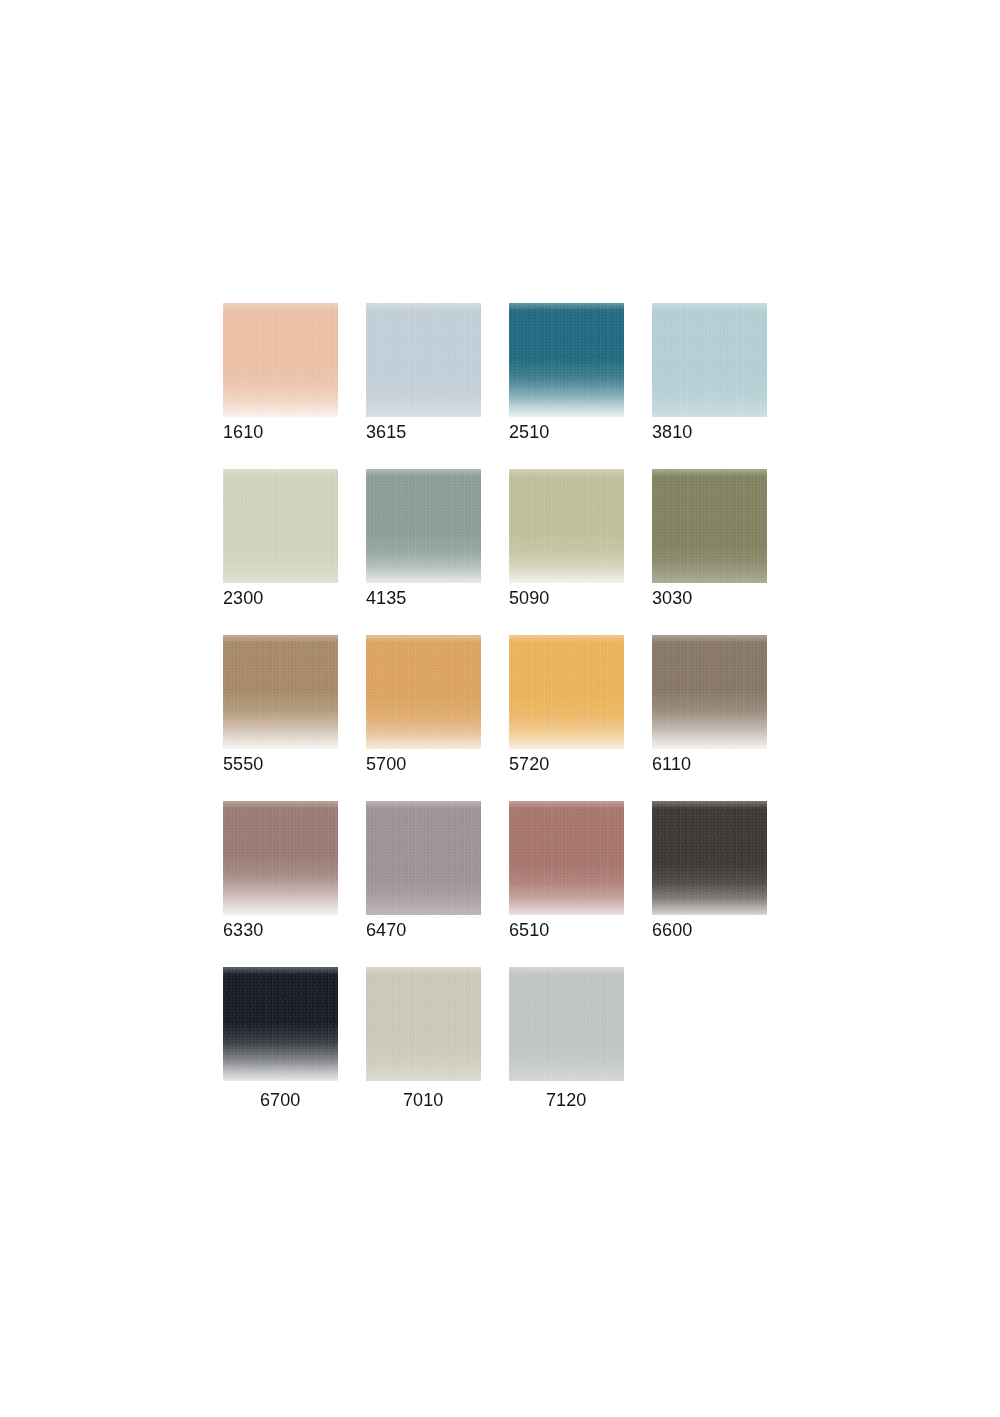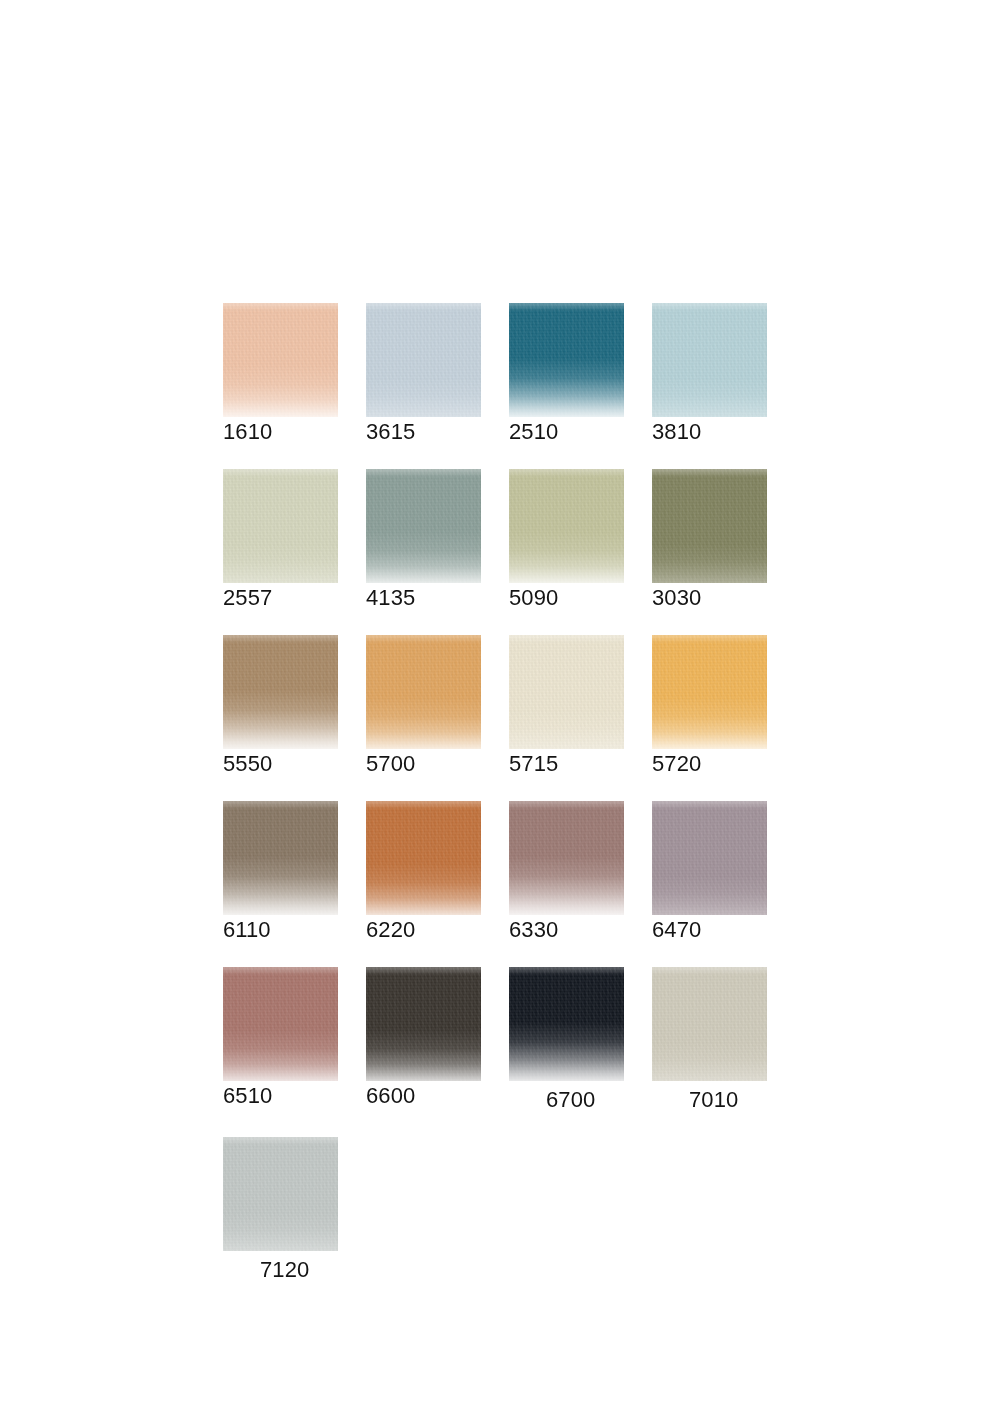--- a/index.html
+++ b/index.html
@@ -142,21 +142,21 @@
     height: 7%;
     background: linear-gradient(
       to bottom,
       rgba(255,255,255,0.30) 0%,
       rgba(255,255,255,0.00) 100%
     );
   }
 
   .swatch-label {
     margin-top: 5px;
-    font-size: 22px;
+    font-size: 18px;
     line-height: 20px;
     color: #141414;
     letter-spacing: 0.1px;
     font-family: "Liberation Sans", "DejaVu Sans", sans-serif;
   }
 
   
   .swatch-cell.last-row .swatch-label {
     margin-top: 9px;
     margin-left: 37px;
@@ -208,21 +208,21 @@
         <div class="swatch-label">3810</div>
       </div>
       <div class="swatch-cell">
         <div class="swatch-chip">
           <div class="chip-base" style="background: rgb(212, 214, 189);"></div>
           <div class="chip-streaks"></div>
           <div class="chip-grain"></div>
           <div class="chip-topfade"></div>
           <div class="chip-fade fade-soft"></div>
         </div>
-        <div class="swatch-label">2557</div>
+        <div class="swatch-label">2300</div>
       </div>
       <div class="swatch-cell">
         <div class="swatch-chip">
           <div class="chip-base" style="background: rgb(139, 159, 153);"></div>
           <div class="chip-streaks"></div>
           <div class="chip-grain"></div>
           <div class="chip-topfade"></div>
           <div class="chip-fade"></div>
         </div>
         <div class="swatch-label">4135</div>
@@ -262,57 +262,37 @@
           <div class="chip-base" style="background: rgb(224, 165, 96);"></div>
           <div class="chip-streaks"></div>
           <div class="chip-grain"></div>
           <div class="chip-topfade"></div>
           <div class="chip-fade"></div>
         </div>
         <div class="swatch-label">5700</div>
       </div>
       <div class="swatch-cell">
         <div class="swatch-chip">
-          <div class="chip-base" style="background: rgb(236, 229, 208);"></div>
-          <div class="chip-streaks"></div>
-          <div class="chip-grain"></div>
-          <div class="chip-topfade"></div>
-          <div class="chip-fade fade-soft"></div>
-        </div>
-        <div class="swatch-label">5715</div>
-      </div>
-      <div class="swatch-cell">
-        <div class="swatch-chip">
           <div class="chip-base" style="background: rgb(240, 181, 88);"></div>
           <div class="chip-streaks"></div>
           <div class="chip-grain"></div>
           <div class="chip-topfade"></div>
           <div class="chip-fade"></div>
         </div>
         <div class="swatch-label">5720</div>
       </div>
       <div class="swatch-cell">
         <div class="swatch-chip">
           <div class="chip-base" style="background: rgb(136, 119, 100);"></div>
           <div class="chip-streaks"></div>
           <div class="chip-grain"></div>
           <div class="chip-topfade"></div>
           <div class="chip-fade fade-strong"></div>
         </div>
         <div class="swatch-label">6110</div>
-      </div>
-      <div class="swatch-cell">
-        <div class="swatch-chip">
-          <div class="chip-base" style="background: rgb(194, 114, 60);"></div>
-          <div class="chip-streaks"></div>
-          <div class="chip-grain"></div>
-          <div class="chip-topfade"></div>
-          <div class="chip-fade"></div>
-        </div>
-        <div class="swatch-label">6220</div>
       </div>
       <div class="swatch-cell">
         <div class="swatch-chip">
           <div class="chip-base" style="background: rgb(156, 122, 116);"></div>
           <div class="chip-streaks"></div>
           <div class="chip-grain"></div>
           <div class="chip-topfade"></div>
           <div class="chip-fade fade-strong"></div>
         </div>
         <div class="swatch-label">6330</div>

